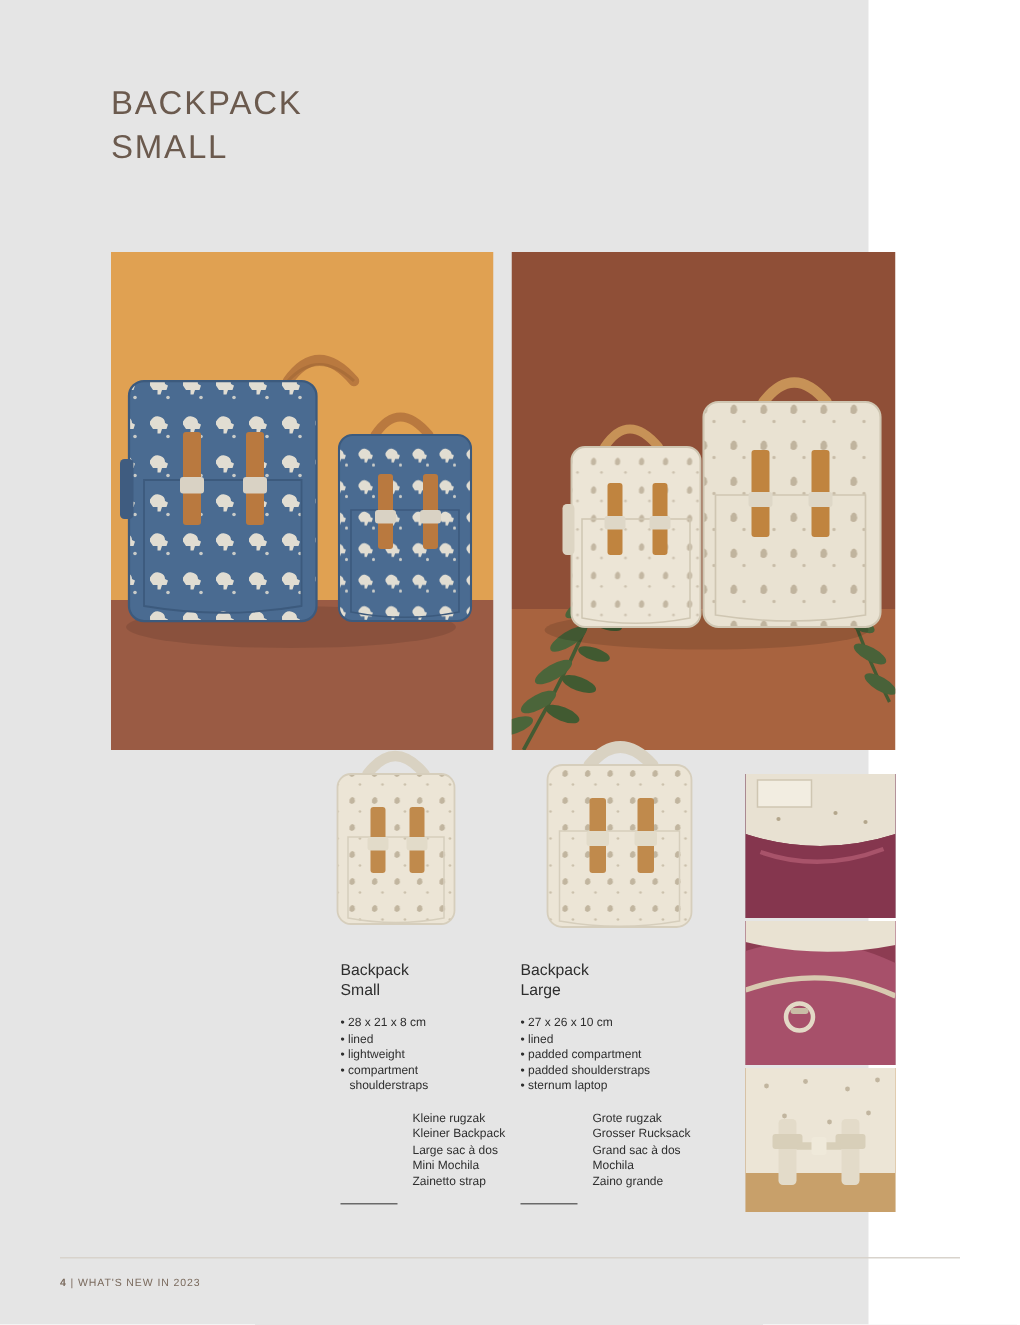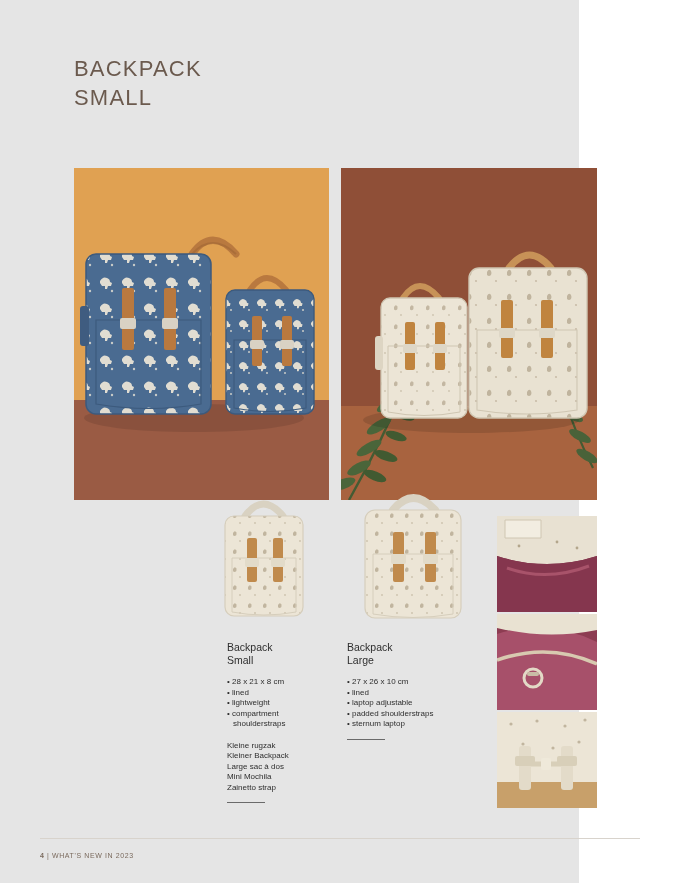--- a/index.html
+++ b/index.html
@@ -93,20 +93,21 @@
     line-height: 10.6px;
     color: #2e2e2e;
   }
   .cap-specs li { list-style: none; white-space: nowrap; }
   .cap-specs li.indent { padding-left: 6px; }
   .cap-langs {
     margin-top: 11px;
     font-size: 8px;
     line-height: 10.4px;
     color: #2e2e2e;
+    margin-left: 48px;
   }
   .cap-langs div { white-space: nowrap; }
   .cap-rule {
     margin-top: 9px;
     width: 38px; height: 1px;
     background: #6a6a6a;
   }
 
   
   .footer-rule {
@@ -360,24 +361,31 @@
   </div>
 
   <div class="caption cap-right">
     <div class="cap-name">
       <div>Backpack</div>
       <div>Large</div>
     </div>
     <ul class="cap-specs">
       <li>• 27 x 26 x 10 cm</li>
       <li>• lined</li>
-      <li>• laptop adjustable</li>
+      <li>• padded compartment</li>
       <li>• padded shoulderstraps</li>
       <li>• sternum laptop</li>
     </ul>
+    <div class="cap-langs">
+      <div>Grote rugzak</div>
+      <div>Grosser Rucksack</div>
+      <div>Grand sac à dos</div>
+      <div>Mochila</div>
+      <div>Zaino grande</div>
+    </div>
     <div class="cap-rule"></div>
   </div>
 
   <div class="footer-rule"></div>
   <div class="footer">
     <span class="pg">4</span>
     <span>| WHAT'S NEW IN 2023</span>
   </div>
 
 </div>

